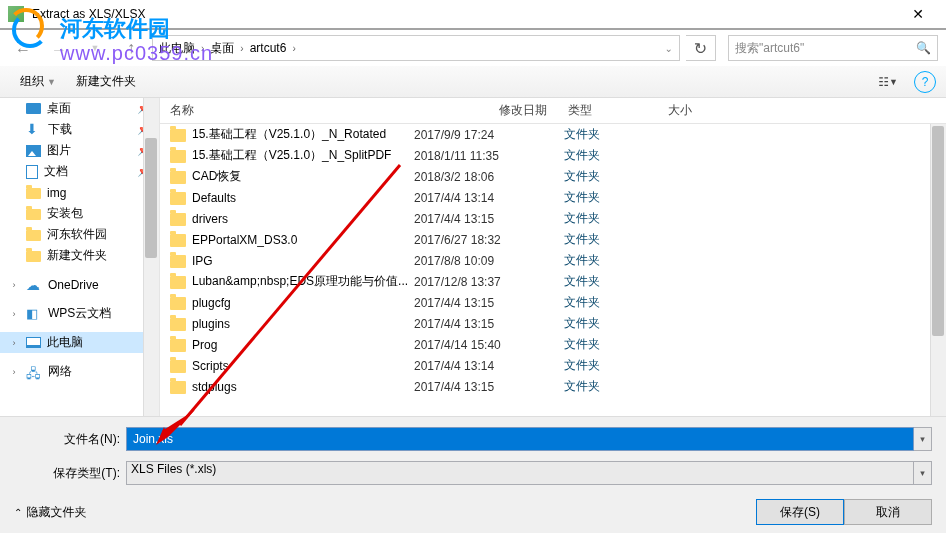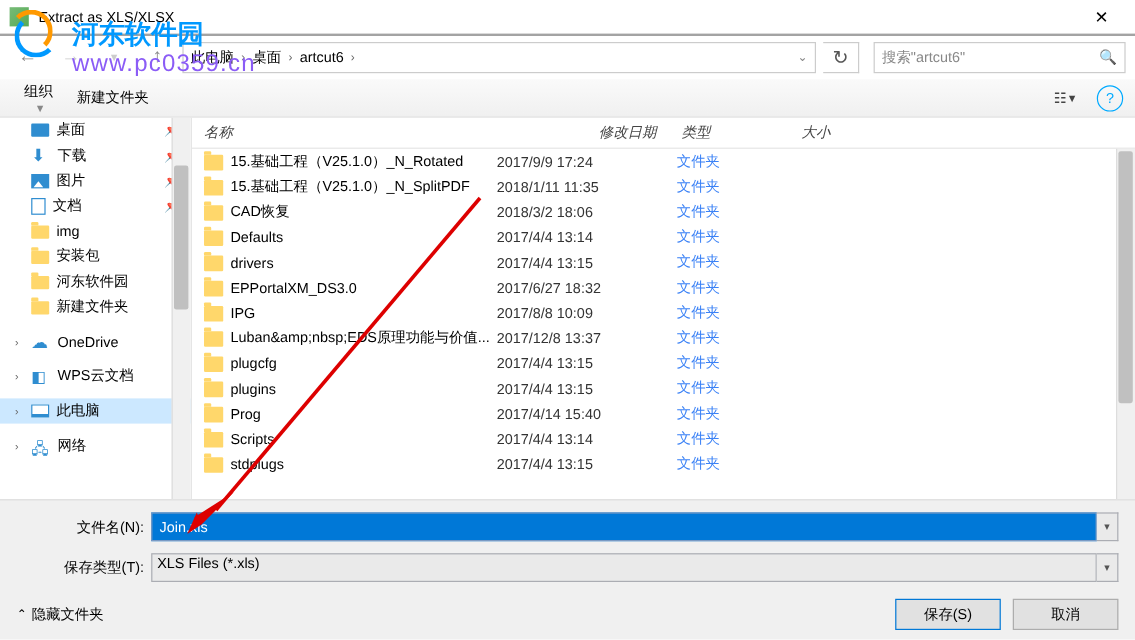--- a/index.html
+++ b/index.html
@@ -19,21 +19,21 @@
 
 .navbar { height: 36px; background: #fff; display: flex; align-items: center; padding: 4px 8px; gap: 6px; }
 .nav-arrow { width: 30px; height: 26px; display: flex; align-items: center; justify-content: center; color: #888; }
 .breadcrumb { flex: 1; border: 1px solid #ccc; height: 26px; display: flex; align-items: center; padding: 0 6px; font-size: 12px; }
 .bc-sep { margin: 0 6px; color: #666; font-size: 10px; }
 .refresh-btn { width: 30px; height: 26px; border: 1px solid #ccc; border-left: none; display: flex; align-items: center; justify-content: center; color: #555; }
 .search-box { width: 210px; height: 26px; border: 1px solid #ccc; margin-left: 6px; display: flex; align-items: center; padding: 0 6px; font-size: 12px; color: #888; }
 .search-icon { margin-left: auto; color: #555; }
 
 .toolbar { height: 32px; background: linear-gradient(#fafafa,#f0f0f0); border-bottom: 1px solid #ddd; display: flex; align-items: center; padding: 0 10px; font-size: 12px; }
-.tb-item { padding: 4px 10px; display: flex; align-items: center; flex-direction: column; }
+.tb-item { padding: 4px 10px; display: flex; align-items: center; }
 .tb-sep { color: #888; margin-left: 3px; font-size: 9px; }
 .tb-right { margin-left: auto; display: flex; gap: 8px; }
 .view-btn { width: 36px; height: 22px; display: flex; align-items: center; justify-content: center; color: #444; }
 .help-btn { width: 22px; height: 22px; border-radius: 50%; border: 1px solid #0af; color: #0af; display: flex; align-items: center; justify-content: center; font-size: 12px; }
 
 .main { display: flex; height: 318px; }
 
 .sidebar { width: 160px; border-right: 1px solid #e5e5e5; overflow: hidden; position: relative; }
 .tree-item { display: flex; align-items: center; padding: 2px 8px; font-size: 12px; height: 21px; gap: 6px; white-space: nowrap; }
 .tree-item.selected { background: #cce8ff; }
@@ -49,46 +49,46 @@
 .ico-onedrive { color:#2f8dd0; font-size:14px; }
 .ico-wps { color:#2f8dd0; font-size:13px; }
 .ico-pc { width:15px; height:11px; border:1px solid #2f8dd0; background:#fff; border-bottom:3px solid #2f8dd0; }
 .ico-net { color:#2f8dd0; font-size:13px;}
 .pin { color:#888; font-size: 11px; margin-left: auto; }
 .side-scroll { position:absolute; right:0; top:0; bottom:0; width:16px; background:#f0f0f0; border-left:1px solid #ddd;}
 .side-thumb { position:absolute; right:2px; width:12px; background:#c0c0c0; border-radius:2px;}
 
 .filelist { flex: 1; position: relative; overflow: hidden; }
 .headers { display: flex; height: 26px; border-bottom: 1px solid #e5e5e5; font-size: 12px; color: #444; }
-.col { padding: 4px 10px; border-right: 1px solid transparent; font-style: italic; }
+.col { padding: 4px 10px; border-right: 1px solid transparent; }
 .col-name { width: 248px; }
 .col-date { width: 150px; text-align: right; }
 .col-type { width: 100px; }
 .col-size { width: 100px; }
 .rows { }
 .row { display: flex; height: 21px; align-items: center; font-size: 12px; padding-left: 10px; }
 .row-icon { width: 16px; height: 13px; margin-right: 6px; }
 .row-name { width: 222px; overflow: hidden; text-overflow: ellipsis; white-space: nowrap; }
 .row-date { width: 150px; padding-left: 0; color:#333;}
-.row-type { width: 100px; color:#3b82f6;}
+.row-type { width: 100px; color:#0c4a6e;}
 .fl-scroll { position:absolute; right:0; top:26px; bottom:0; width:16px; background:#f0f0f0; border-left:1px solid #ddd;}
 .fl-thumb { position:absolute; right:2px; top:2px; width:12px; height:210px; background:#c0c0c0; border-radius:2px;}
 
 .bottom { padding: 10px 14px 12px; border-top: 1px solid #ddd; background: #f0f0f0; }
 .field-row { display: flex; align-items: center; margin-bottom: 10px; }
 .field-label { width: 112px; text-align: right; font-size: 12px; padding-right: 6px; }
 .field-input { flex: 1; height: 24px; border: 1px solid #7a9ac3; padding: 0 6px; font-size: 12px; background:#fff;}
 .field-input.sel { background:#0078d7; color:#fff; }
 .field-select { flex: 1; height: 24px; border: 1px solid #abadb3; font-size: 12px; padding: 0 4px; background:#eaeaea;}
 .dd { width: 18px; height: 24px; border: 1px solid #abadb3; border-left: none; background: #eaeaea; display: flex; align-items: center; justify-content: center; font-size: 9px; color:#555;}
 
 .footer { display: flex; align-items: center; margin-top: 14px; }
 .expand { font-size: 12px; display: flex; align-items: center; gap: 4px; }
 .exp-arrow { font-size: 10px; }
-.btns { margin-left: auto; display: flex; gap: 10px; }
+.btns { margin-left: auto; display: flex; }
 .btn { width: 88px; height: 26px; background:#e1e1e1; border:1px solid #adadad; font-size:12px;}
 .btn.primary { border:1px solid #0078d7; }
 
 .arrow-anno { position: absolute; z-index: 500; pointer-events:none; }
 .arrow-line { stroke: #d00; stroke-width: 3; fill: none; }
 .arrow-head { fill: #d00; }
 </style>
 </head>
 <body>
 

